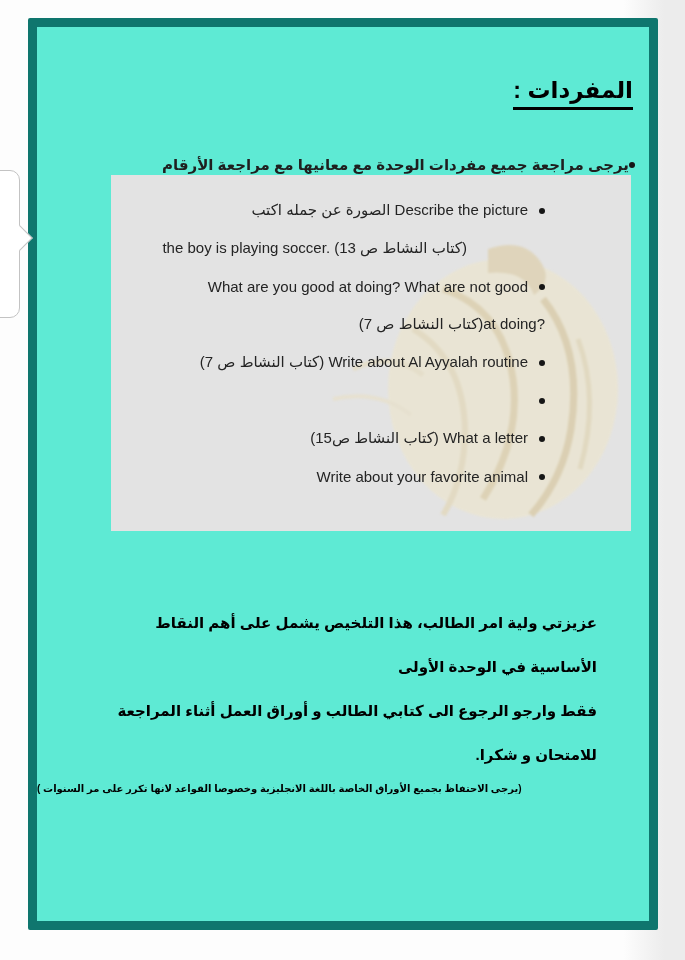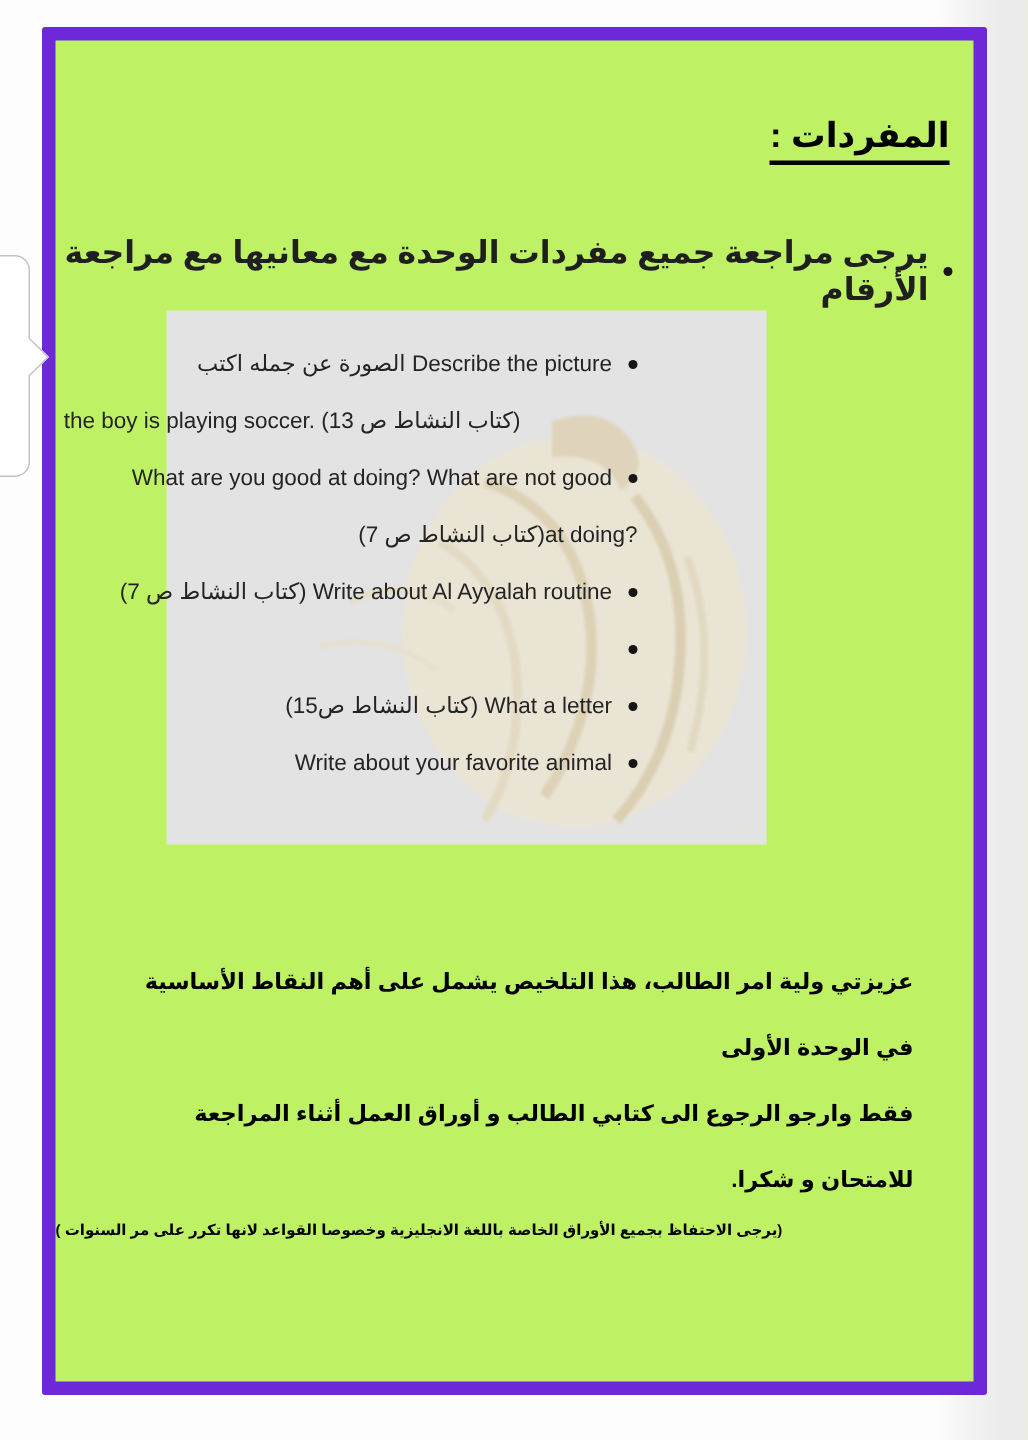--- a/index.html
+++ b/index.html
@@ -8,22 +8,22 @@
     position:relative;
     font-family:"Liberation Sans","DejaVu Sans",sans-serif;
     background:linear-gradient(90deg,#fdfdfd 0 91%,#ececec 97% 100%);
     overflow:hidden;
     color:#1f1f1f;
   }
   
   .page {
     position:absolute; left:28px; top:18px;
     width:630px; height:912px;
-    background:#bef264;
-    border:9px solid #6d28d9;
+    background:#5eead4;
+    border:9px solid #0f766e;
     border-radius:2px;
   }
   
   .side-bubble {
     position:absolute; left:-36px; top:170px;
     width:56px; height:148px;
     background:#fff;
     border:1.5px solid #c3c3c3;
     border-radius:10px;
     z-index:5;
@@ -41,56 +41,56 @@
     font-size:23px; font-weight:bold; color:#000;
   }
   .section-title .underline {
     display:inline-block;
     border-bottom:3px solid #000;
     padding-bottom:3px;
   }
   .vocab-title { margin:50px 16px 0 0; }
   .vocab-bullet-row {
     margin-top:46px; padding-right:14px;
-    display:flex; justify-content:flex-start; align-items:center; gap:10px;
-    font-size:21px; font-weight:bold;
+    display:flex; justify-content:flex-start; align-items:center; 
+    font-size:15px; font-weight:bold;
   }
   .dot {
     width:6px; height:6px; border-radius:50%;
     background:#161616; flex:0 0 auto;
   }
   .numbers-line {
     margin-top:15px; padding-right:150px;
     text-align:right; font-size:15.5px; color:#2a2a2a;
   }
   .writing-title { margin:64px 14px 0 0; }
   .writing-box {
     position:relative;
     margin-left:74px; margin-top:1px;
-    width:400px; min-height:356px;
+    width:520px; min-height:356px;
     background:#e3e3e3;
     padding:16px 86px 0 4px;
   }
   .watermark {
     position:absolute; right:8px; top:54px;
     width:330px; height:296px;
     opacity:.55; filter:blur(1.2px);
     pointer-events:none;
   }
   .wrow {
     position:relative; z-index:1;
     display:flex; justify-content:flex-end; align-items:center; gap:11px;
     height:38px; font-size:15px; color:#242424;
   }
   .wrow.indent { padding-right:78px; }
   .wrow .dot { margin-top:2px; }
   .wtext { white-space:nowrap; }
   .ar-ltr span { unicode-bidi:isolate; }
   .closing {
-    margin-top:70px; padding:0 40px;
+    margin-top:70px; padding:0 52px;
     text-align:right; direction:rtl;
     font-size:15px; font-weight:bold; color:#000;
     line-height:44px;
   }
   .exam-note {
     margin-top:6px; padding-right:55px;
     text-align:left; direction:rtl;
     font-size:10px; font-weight:bold; color:#000;
   }
 </style>

